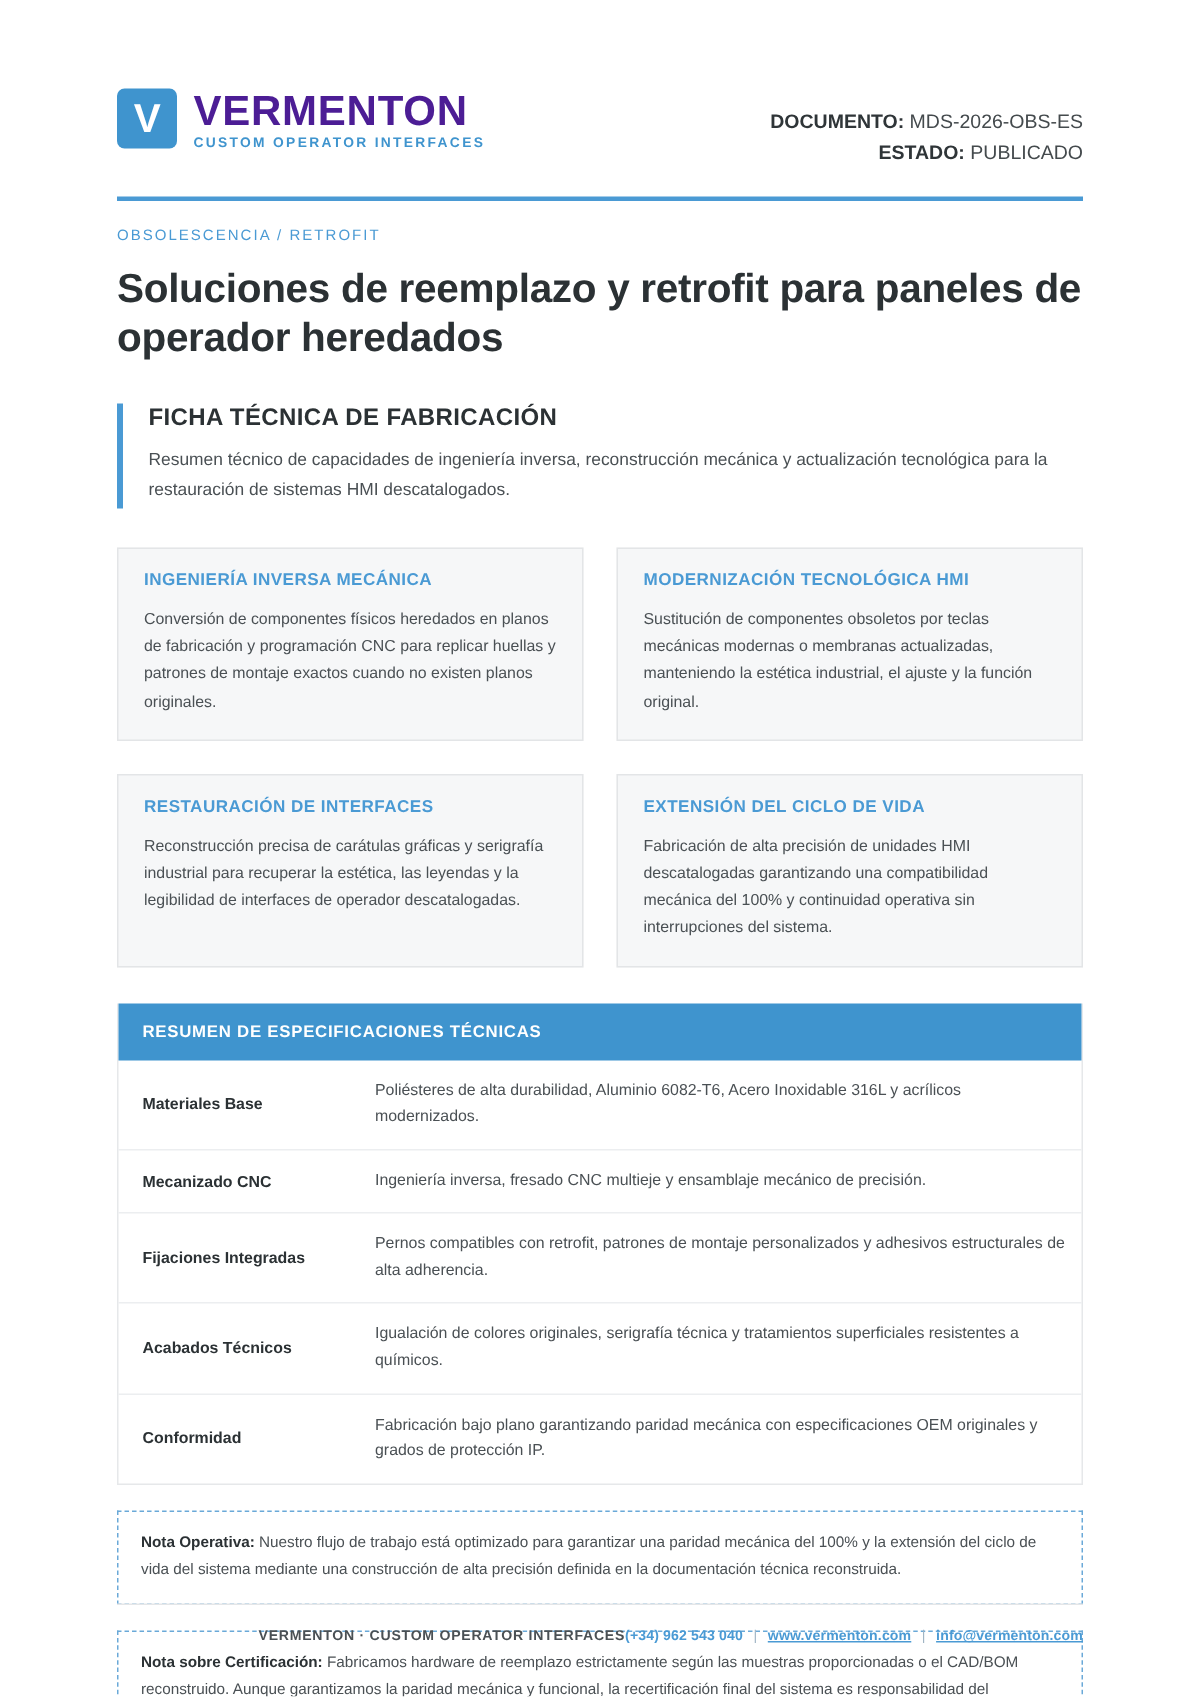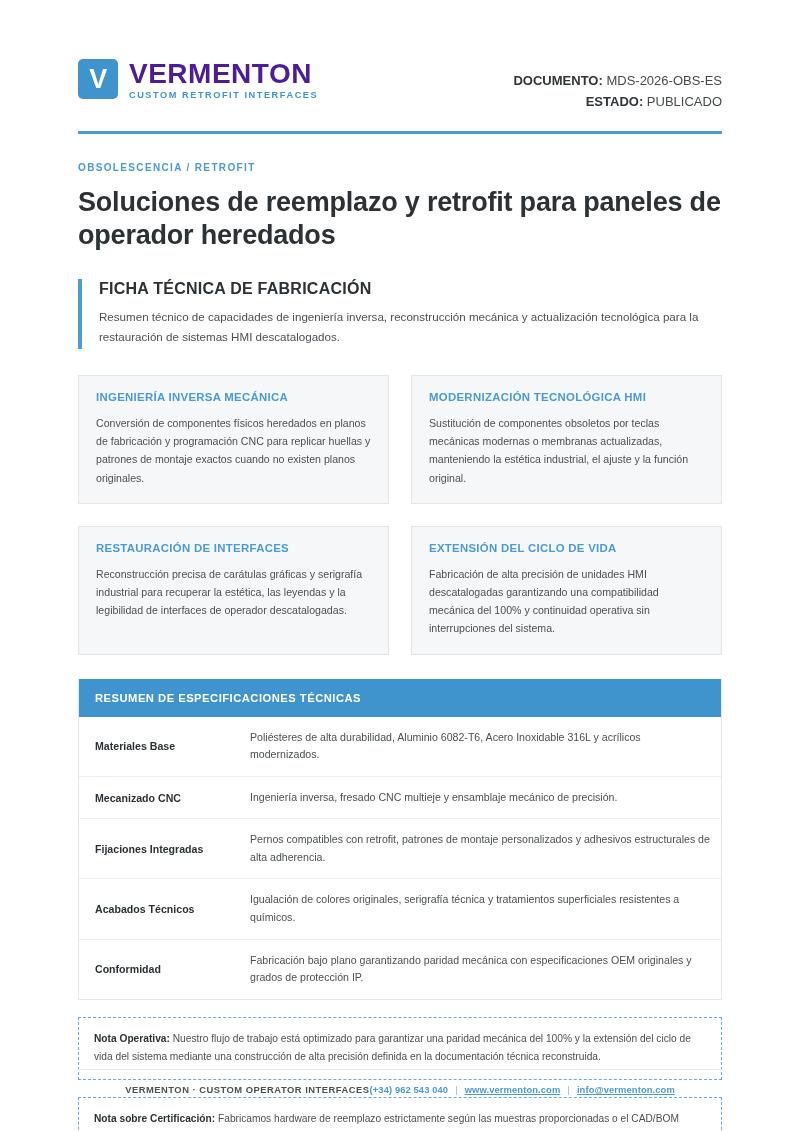--- a/index.html
+++ b/index.html
@@ -80,23 +80,23 @@
   .doc-meta .k { font-weight: bold; color: #2f3538; }
 
   .rule-blue {
     height: 3px;
     background: #4a9ad4;
     margin-top: 19px;
   }
 
   
   .eyebrow {
-    margin-top: 28px;
+    margin-top: 18px;
     font-size: 10px;
-    font-weight: bold;
+    font-weight: normal;
     letter-spacing: 1.35px;
     color: #4a9ad4;
   }
   .doc-title {
     margin-top: 13px;
     font-size: 27px;
     line-height: 1.22;
     font-weight: bold;
     color: #2b3134;
     letter-spacing: -0.2px;
@@ -201,21 +201,21 @@
   
   .footer {
     position: absolute;
     left: 78px;
     right: 78px;
     bottom: 36px;
     border-top: 1px solid #e4e6e8;
     padding-top: 14px;
     display: flex;
     align-items: center;
-    justify-content: center;
+    justify-content: flex-end;
   }
   .footer-left {
     font-size: 9.4px;
     font-weight: bold;
     letter-spacing: 0.5px;
     color: #4a5054;
   }
   .footer-right {
     font-size: 9.4px;
     font-weight: bold;
@@ -238,21 +238,21 @@
 
 <div class="page">
 
   <div class="doc-header">
     <div class="brand">
       <div class="logo-mark">
         <span>V</span>
       </div>
       <div class="brand-text">
         <div class="brand-name">VERMENTON</div>
-        <div class="brand-tag">CUSTOM RETROFIT INTERFACES</div>
+        <div class="brand-tag">CUSTOM OPERATOR INTERFACES</div>
       </div>
     </div>
     <div class="doc-meta">
       <div>
         <span class="k">DOCUMENTO:</span><span> MDS-2026-OBS-ES</span>
       </div>
       <div>
         <span class="k">ESTADO:</span><span> PUBLICADO</span>
       </div>
     </div>

